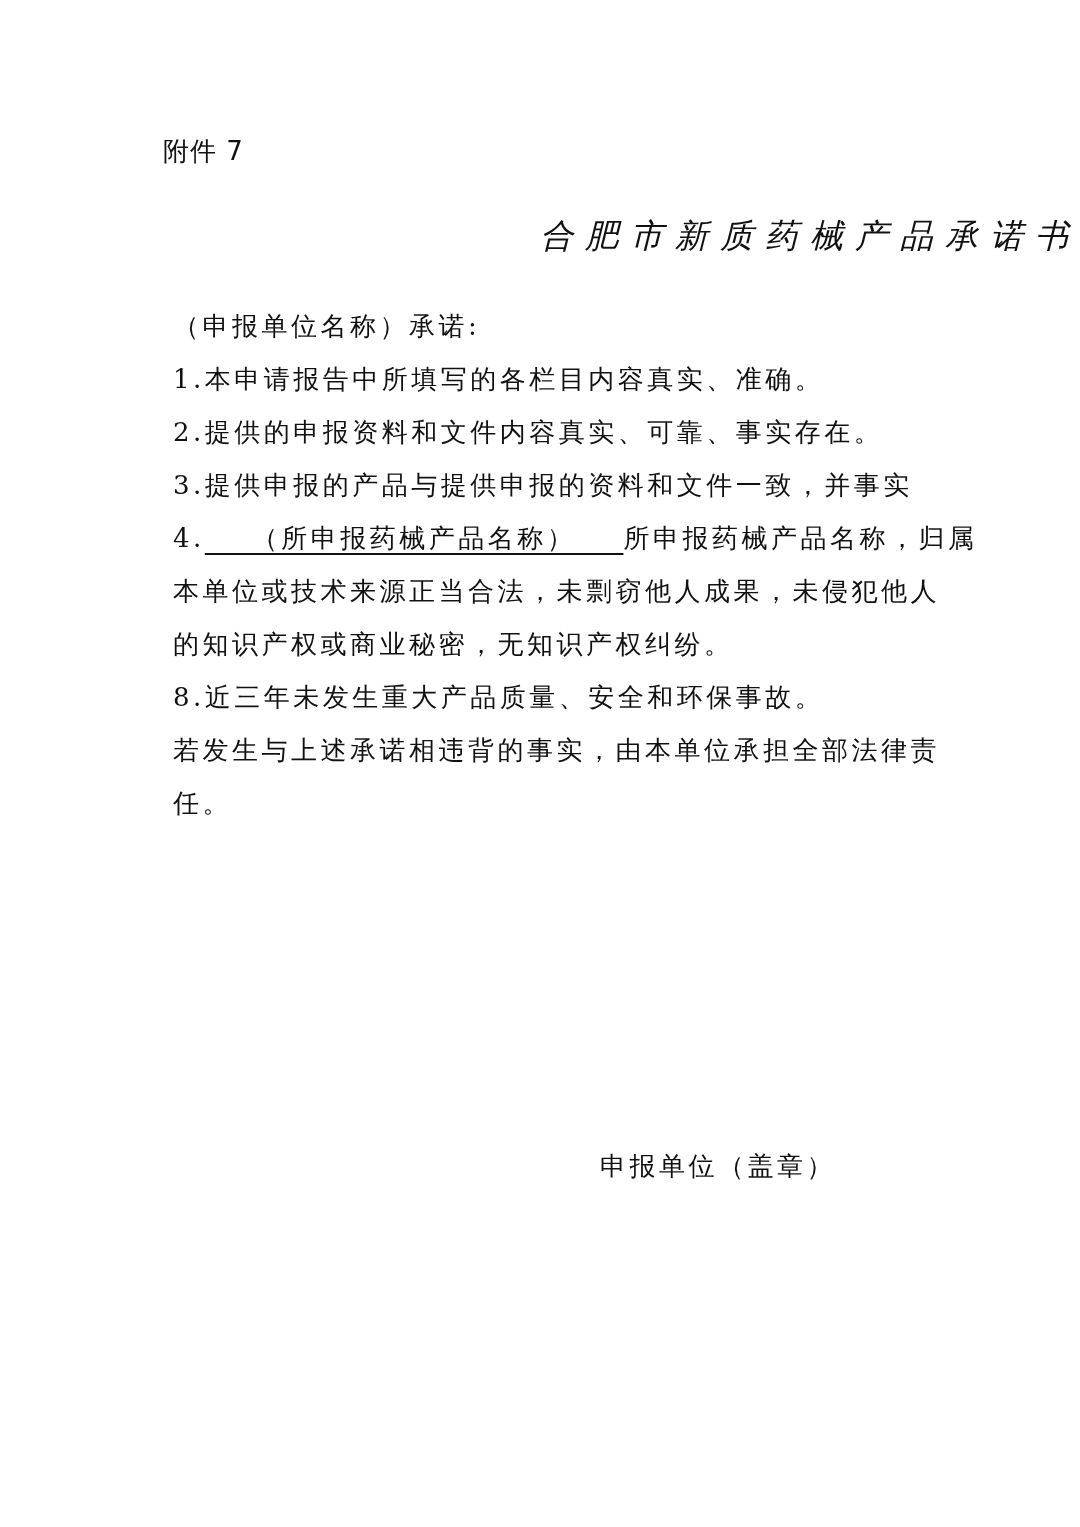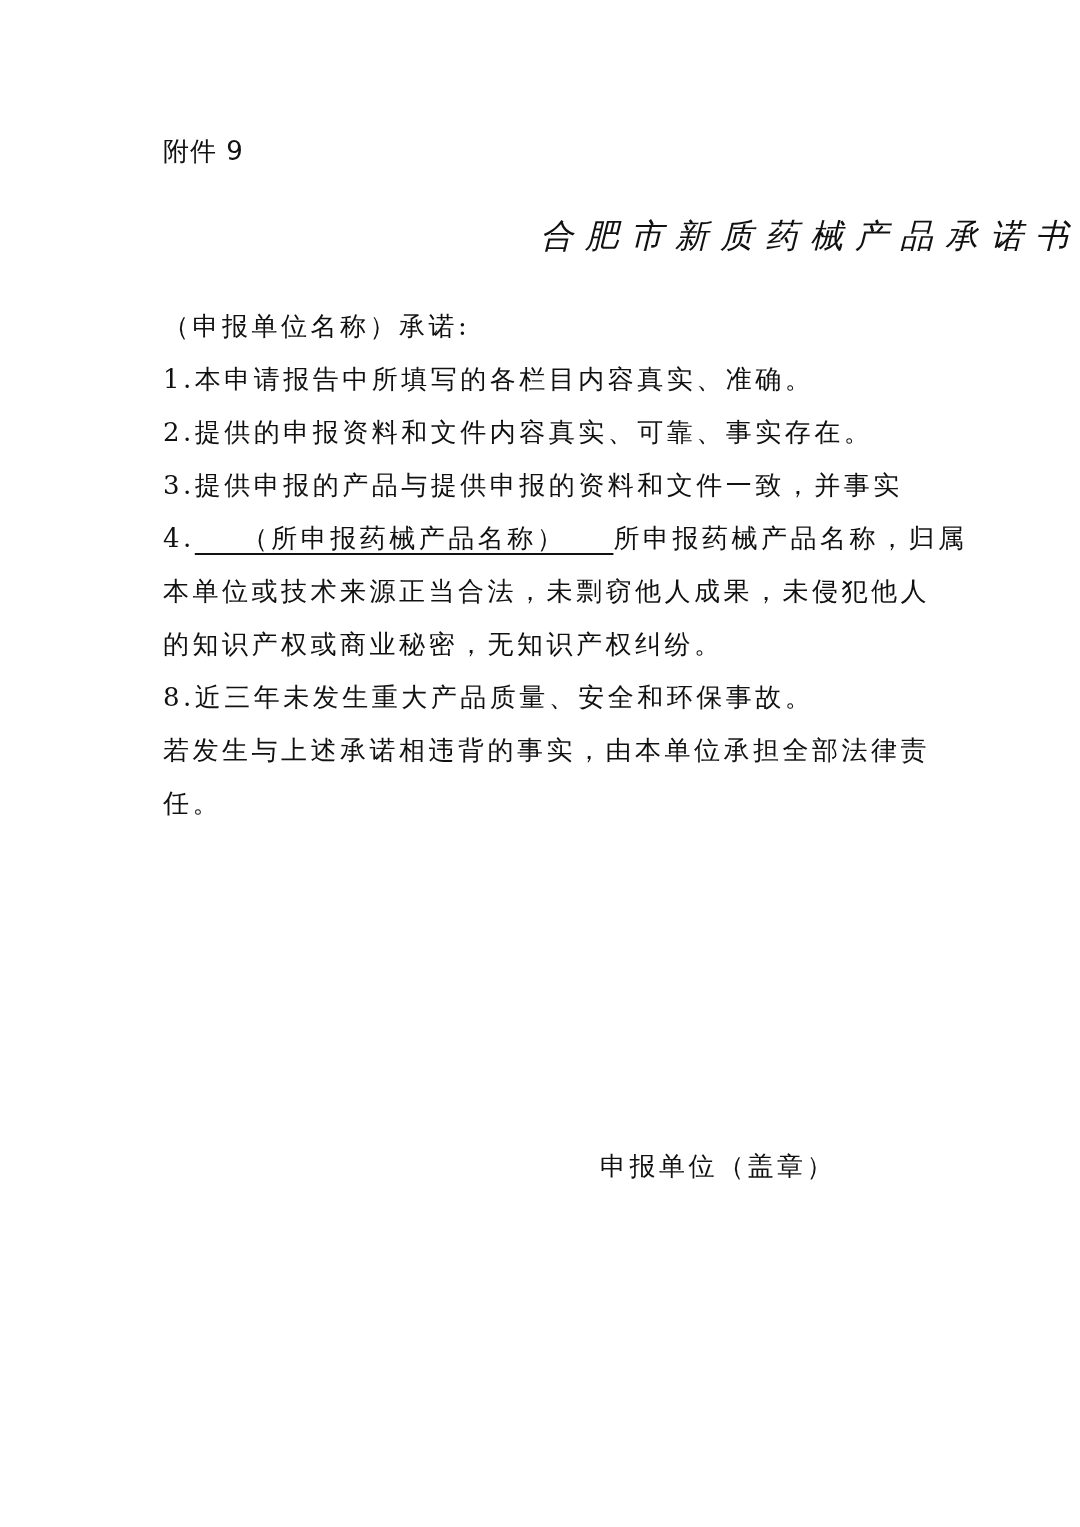--- a/index.html
+++ b/index.html
@@ -6,30 +6,30 @@
   body { width: 1080px; height: 1527px; position: relative; overflow: hidden;
          font-family: "DejaVu Serif", "Liberation Serif", serif; color: #111; }
   .page { position: absolute; left: 0; top: 0; width: 1080px; height: 1527px; background: #fff; }
   .annex { position: absolute; left: 163px; top: 133px; font-size: 26px; line-height: 36px;
            font-family: "DejaVu Sans", "Liberation Sans", sans-serif; letter-spacing: 1px; }
   .title { position: absolute; left: 0; width: 1080px; top: 212px; text-align: right;
            font-size: 33px; line-height: 48px; letter-spacing: 12px; font-style: italic;
            font-family: "DejaVu Serif", "Liberation Serif", serif; font-weight: normal; }
   .body { position: absolute; left: 163px; top: 300px; width: 760px; font-size: 26px;
           line-height: 53px; letter-spacing: 3.5px; }
-  .line { white-space: nowrap; height: 53px; }
+  .line { white-space: nowrap; height: 53px; margin-left: 10px; }
   .u { text-decoration: underline; text-underline-offset: 6px; text-decoration-thickness: 2px; text-align: right; }
   .sign { position: absolute; left: 600px; top: 1140px; font-size: 26px; line-height: 53px; letter-spacing: 3.5px; }
   .date span { display: inline-block; }
 </style>
 </head>
 <body>
 
 <div class="page">
-  <div class="annex">附件 9</div>
+  <div class="annex">附件 7</div>
   <div class="title">合肥市新质药械产品承诺书</div>
 
   <div class="body">
     <div class="line">（申报单位名称）承诺:</div>
     <div class="line">1.本申请报告中所填写的各栏目内容真实、准确。</div>
     <div class="line">2.提供的申报资料和文件内容真实、可靠、事实存在。</div>
     <div class="line">3.提供申报的产品与提供申报的资料和文件一致，并事实</div>
     <div class="line">
       <span>4.</span><span class="u" style="white-space:pre;">    （所申报药械产品名称）    </span><span>所申报药械产品名称，归属</span>
     </div>

